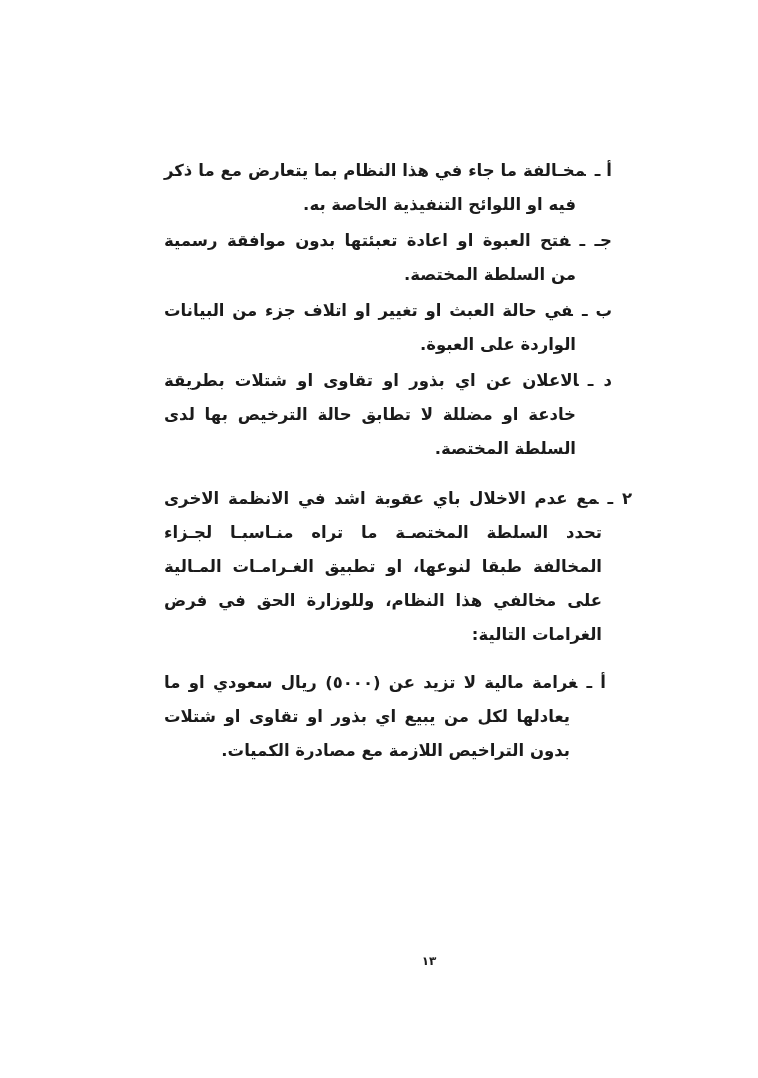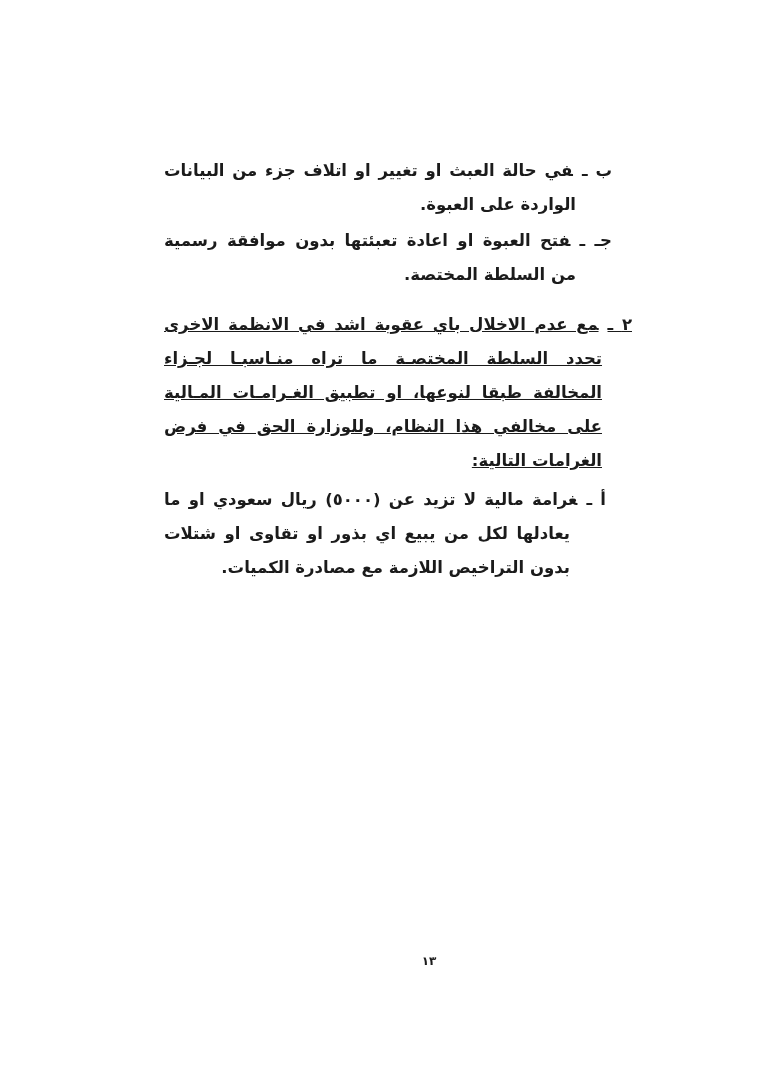--- a/index.html
+++ b/index.html
@@ -31,22 +31,21 @@
     text-indent: -36px;
     margin: 0 0 2px 0;
   }
   .sub-list .item {
     margin-right: 20px;
   }
   .clause-num {
     margin-top: 16px;
     padding-right: 30px;
     text-indent: -30px;
-    margin-bottom: 5px;
-    text-decoration: underline;
+    margin-bottom: 14px;
   }
   .fines-list .item {
     margin-right: 26px;
   }
   .marker {
     margin-left: 9px;
     white-space: nowrap;
   }
   .pagenum {
     position: absolute;
@@ -60,24 +59,30 @@
     font-weight: 700;
   }
 </style>
 </head>
 <body>
 
 <div class="content">
 
   <section class="sub-list">
     <div class="item">
+      <span class="marker">أ ـ</span><span>مخـالفة ما جاء في هذا النظام بما يتعارض مع ما ذكر فيه او اللوائح التنفيذية الخاصة به.</span>
+    </div>
+    <div class="item">
+      <span class="marker">جـ ـ</span><span>فتح العبوة او اعادة تعبئتها بدون موافقة رسمية من السلطة المختصة.</span>
+    </div>
+    <div class="item">
       <span class="marker">ب ـ</span><span>في حالة العبث او تغيير او اتلاف جزء من البيانات الواردة على العبوة.</span>
     </div>
     <div class="item">
-      <span class="marker">جـ ـ</span><span>فتح العبوة او اعادة تعبئتها بدون موافقة رسمية من السلطة المختصة.</span>
+      <span class="marker">د ـ</span><span>الاعلان عن اي بذور او تقاوى او شتلات بطريقة خادعة او مضللة لا تطابق حالة الترخيص بها لدى السلطة المختصة.</span>
     </div>
   </section>
 
   <div class="clause-num">
     <span class="marker">٢ ـ</span><span>مع عدم الاخلال باي عقوبة اشد في الانظمة الاخرى تحدد السلطة المختصـة ما تراه منـاسبـا لجـزاء المخالفة طبقا لنوعها، او تطبيق الغـرامـات المـالية على مخالفي هذا النظام، وللوزارة الحق في فرض الغرامات التالية:</span>
   </div>
 
   <section class="fines-list">
     <div class="item">
       <span class="marker">أ ـ</span><span>غرامة مالية لا تزيد عن (٥٠٠٠) ريال سعودي او ما يعادلها لكل من يبيع اي بذور او تقاوى او شتلات بدون التراخيص اللازمة مع مصادرة الكميات.</span>

